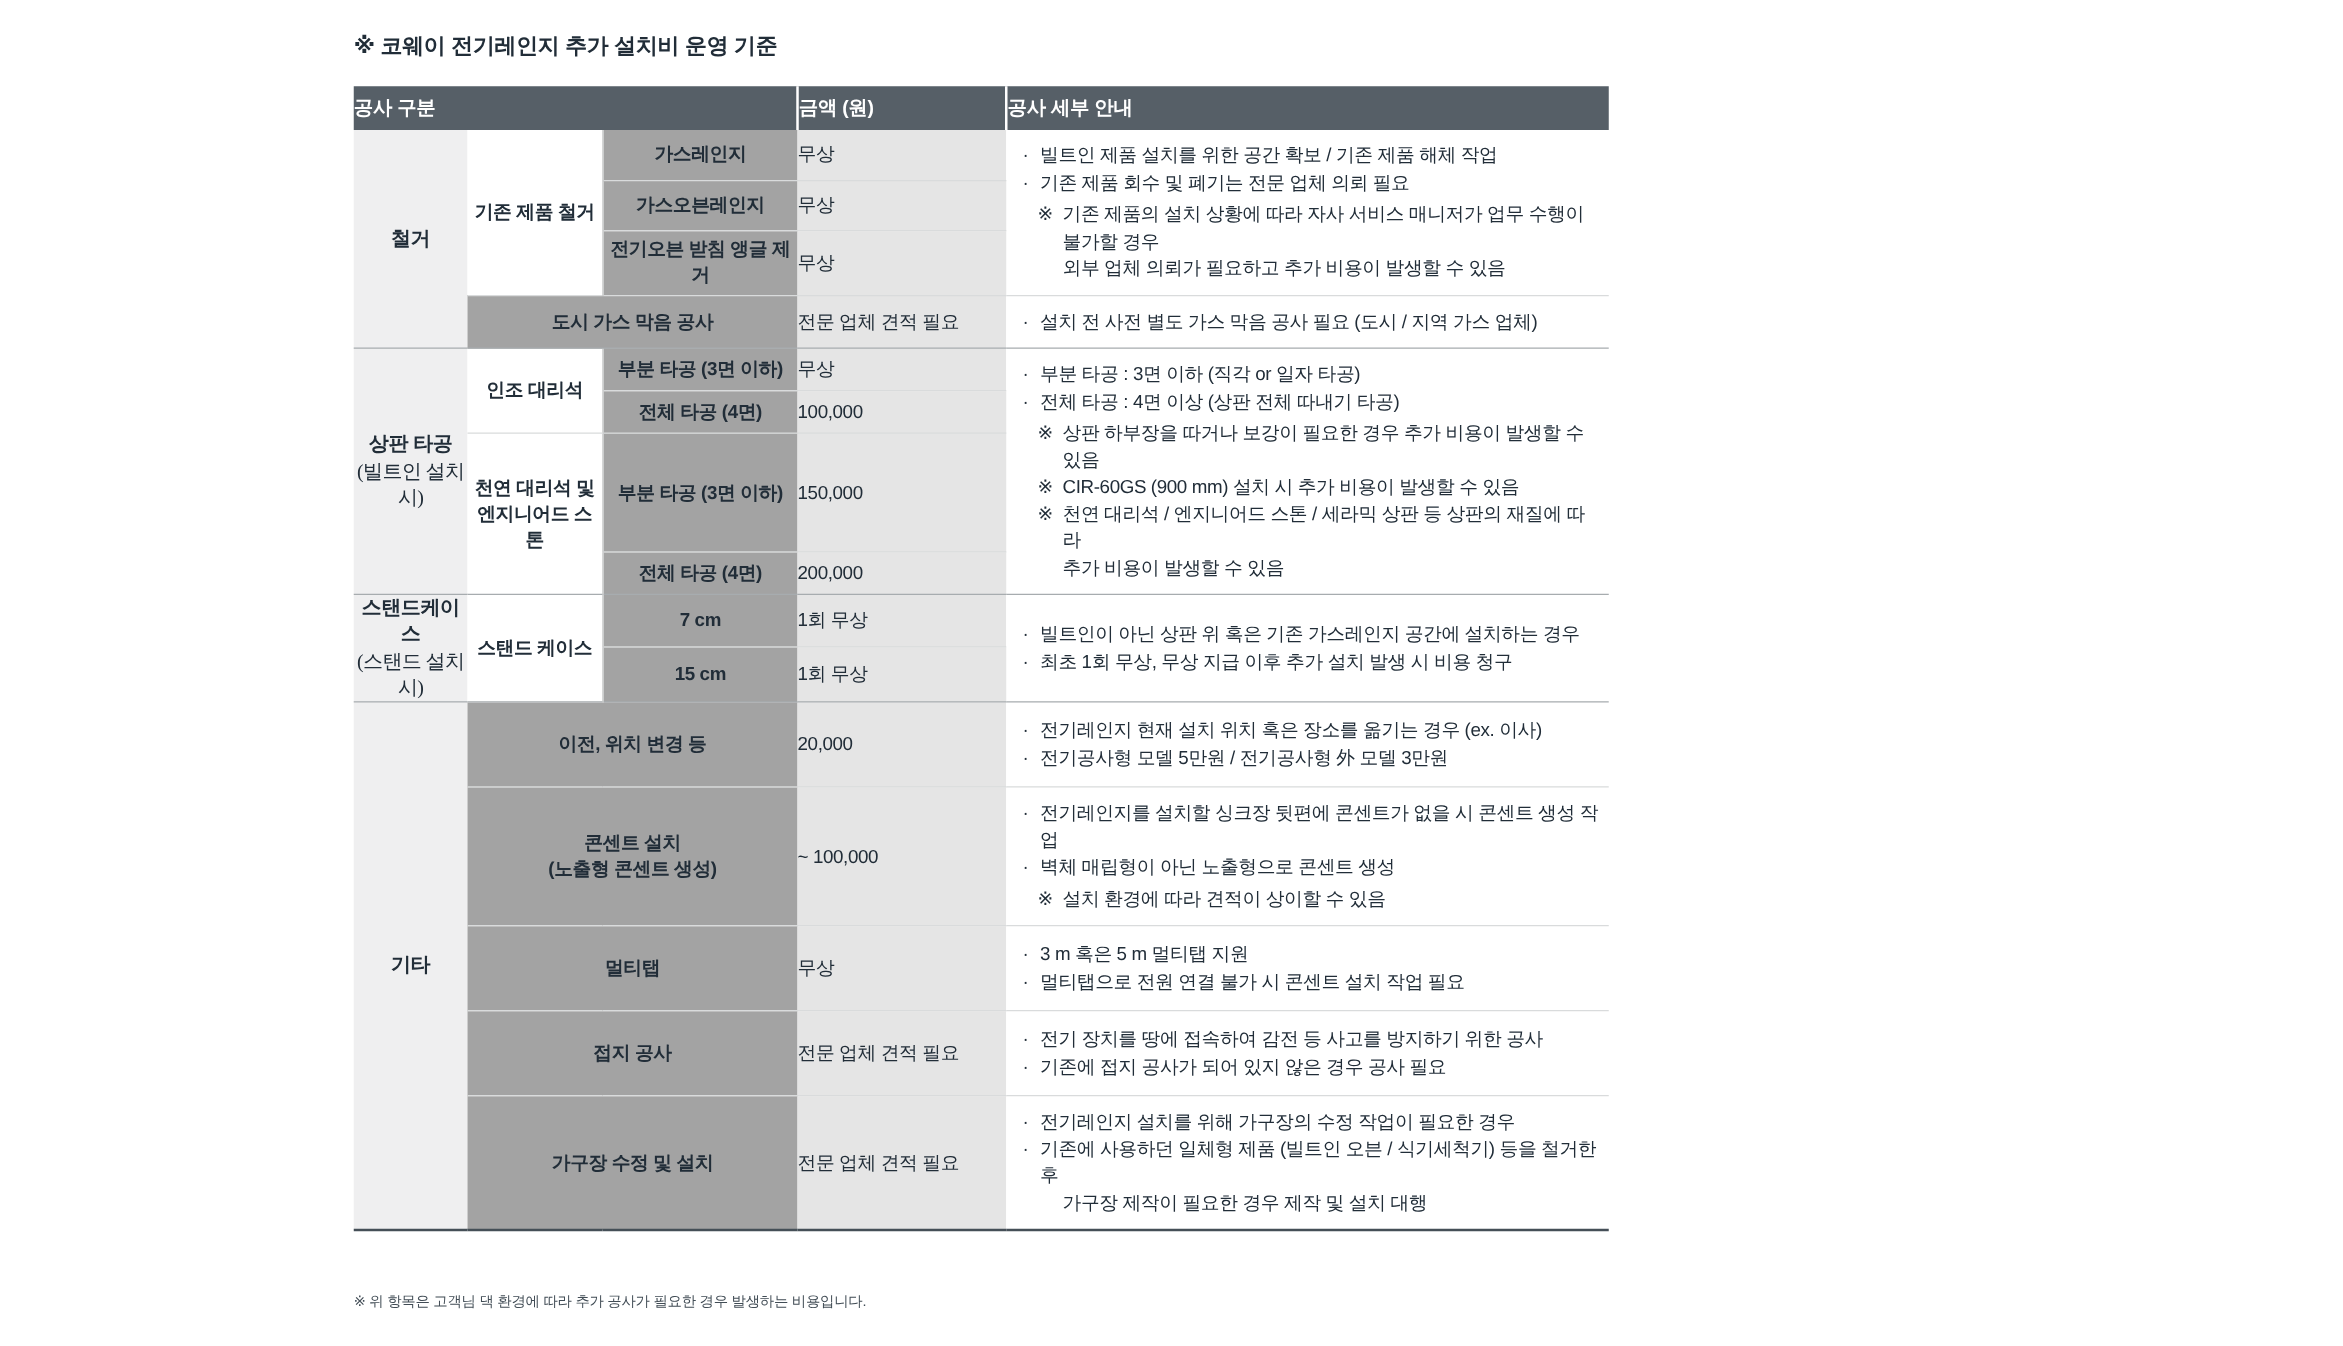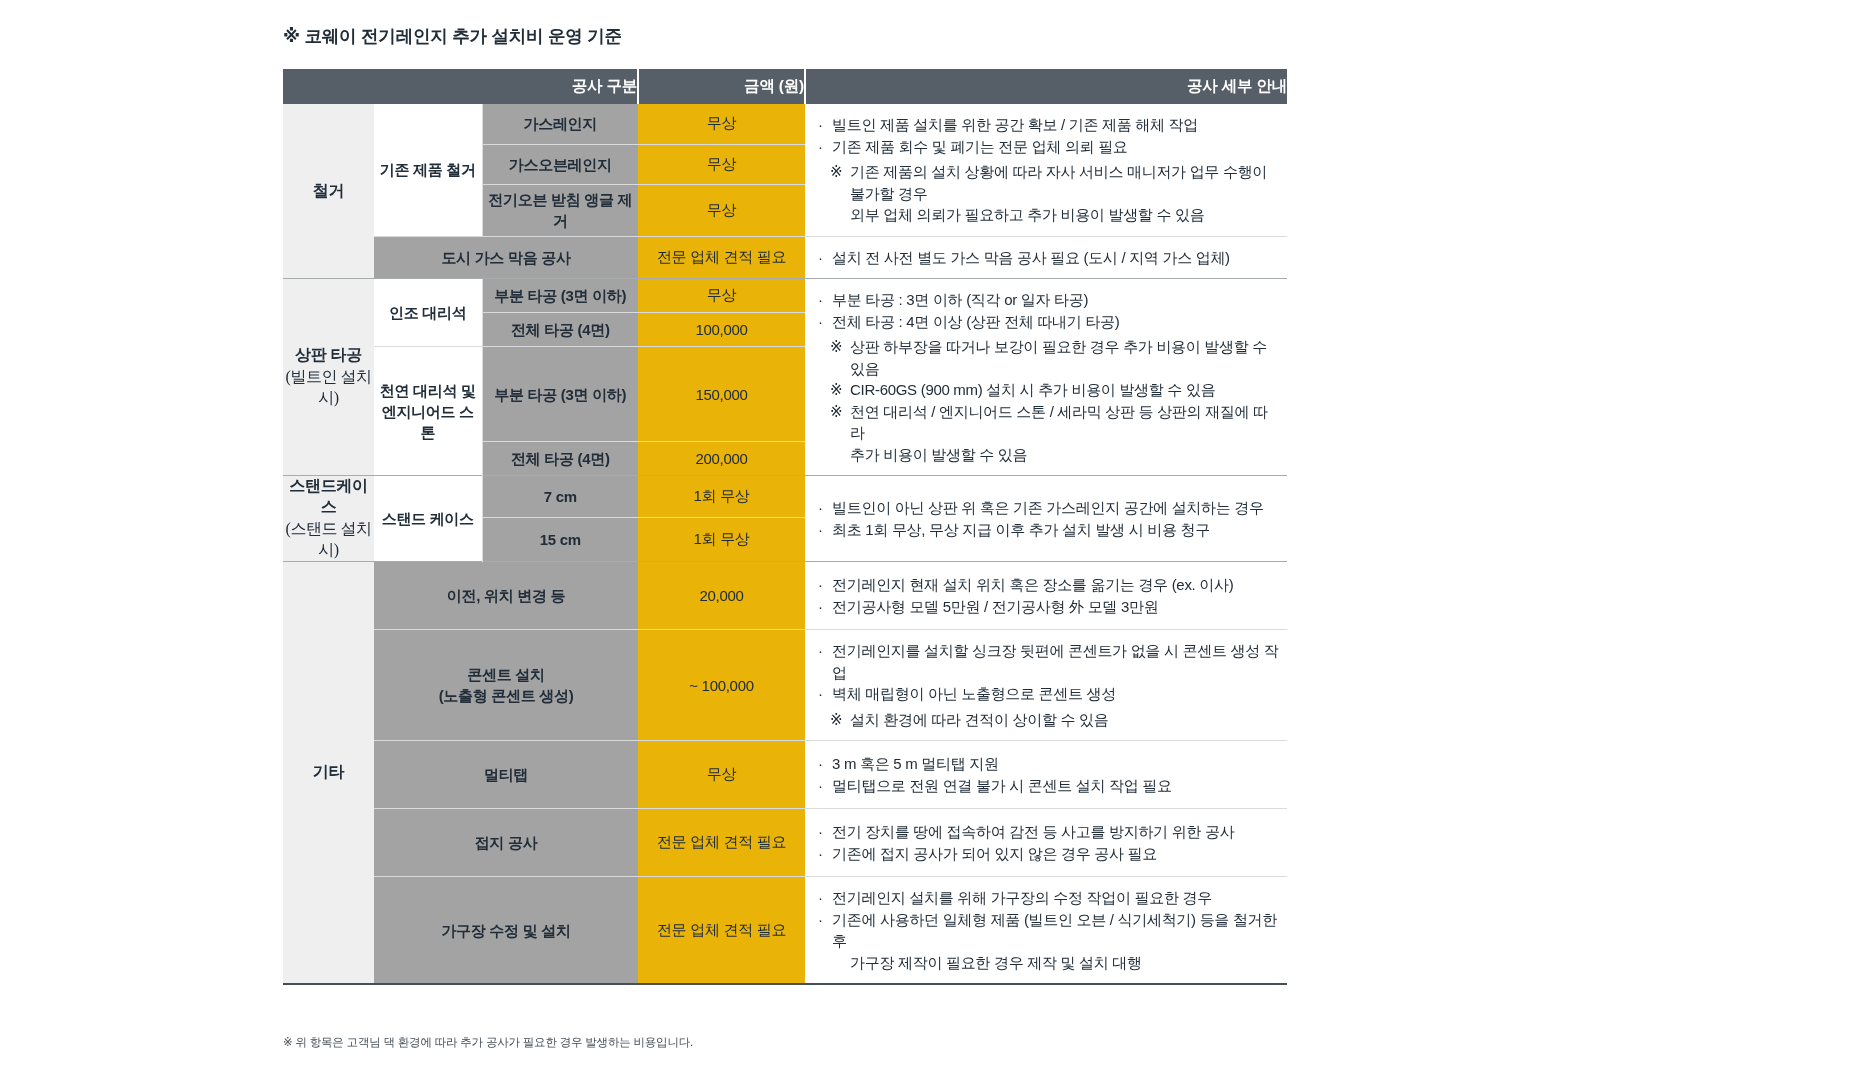--- a/index.html
+++ b/index.html
@@ -11,30 +11,30 @@
   }
   .content { position:absolute; left:283px; top:24px; width:1004px; }
   .title { font-size:17.5px; font-weight:700; letter-spacing:-0.2px; margin:0 0 21px 0; }
 
   table.fee { border-collapse:collapse; table-layout:fixed; width:1004px;
               border-bottom:2px solid #454f57; }
   tr.h34{height:34px} tr.h35{height:35px} tr.h36{height:36px}
   tr.h68{height:68px} tr.h79{height:79px}
 
   th { background:#565f67; color:#ffffff; font-size:15.5px; font-weight:700;
-       height:35px; padding:0; text-align:right; letter-spacing:-0.2px; }
+       height:35px; padding:0; text-align:left; letter-spacing:-0.2px; }
   th.sep { border-left:2px solid #ffffff; }
 
   td { padding:0; vertical-align:middle; font-size:15px; letter-spacing:-0.3px; }
   td.sec { background:#efeff0; text-align:center; font-weight:700; font-size:16px; }
   td.sec .sub { font-size:16px; font-weight:400; margin-top:1px; letter-spacing:-0.5px;font-family:Liberation Serif, serif; }
   td.grp { background:#ffffff; text-align:center; font-weight:700; padding:0 4px; line-height:21px; }
   td.item { background:#a3a3a3; text-align:center; font-weight:700; line-height:21px; }
   td.vline { border-left:1px solid #d9dbdc; }
-  td.amt { background:#eab308; text-align:center; font-weight:400; }
+  td.amt { background:#e5e5e5; font-weight:400; }
   td.det { background:#ffffff; padding:10px 8px 10px 13px; }
 
   .bt-light  > td, td.bt-light  { border-top:1px solid #d9dbdc; }
   td.bt-sec { border-top:1px solid #a7acaf; }
 
   .ln { display:flex; line-height:21.5px; }
   .ln .mk { flex:none; width:14px; }
   .ln-n { padding-left:12px; } .ln-n .mk { width:20px; }
   .ln-c { padding-left:32px; }
   .gap { margin-top:4px; }

